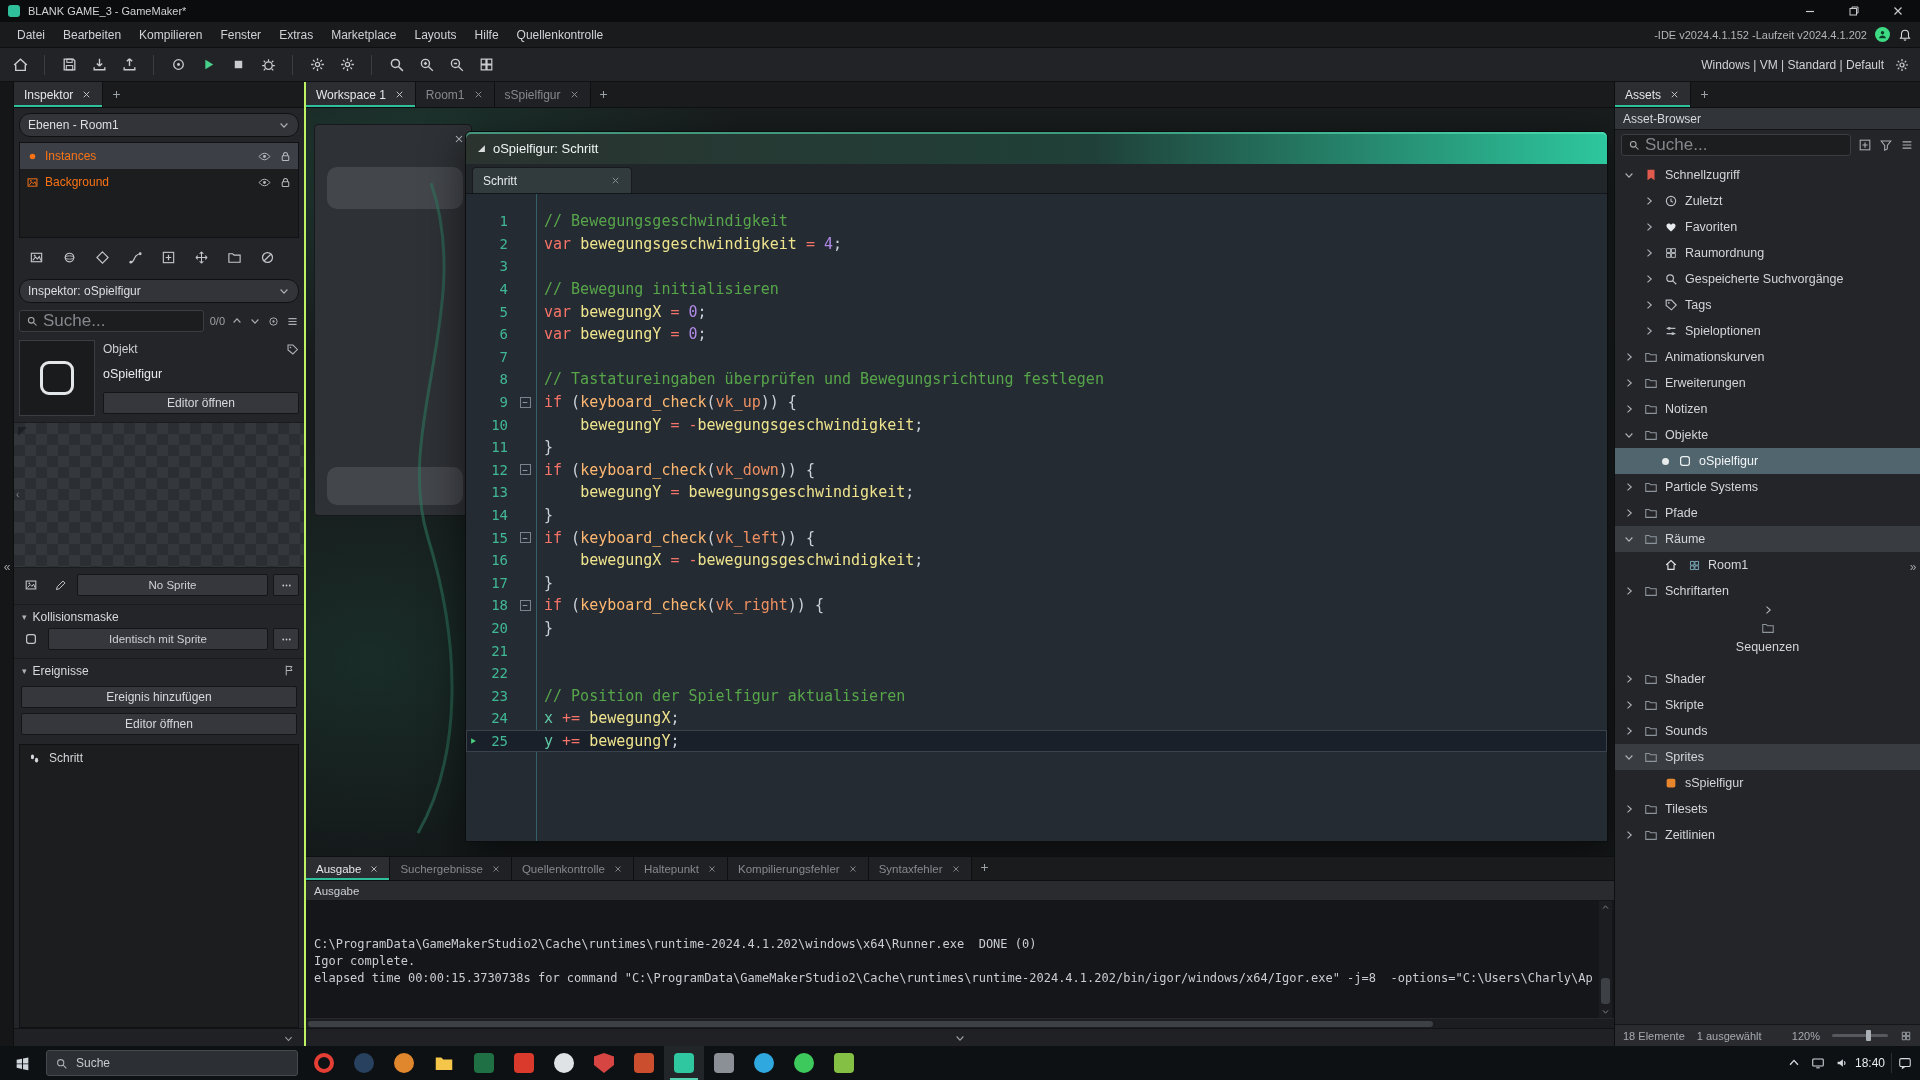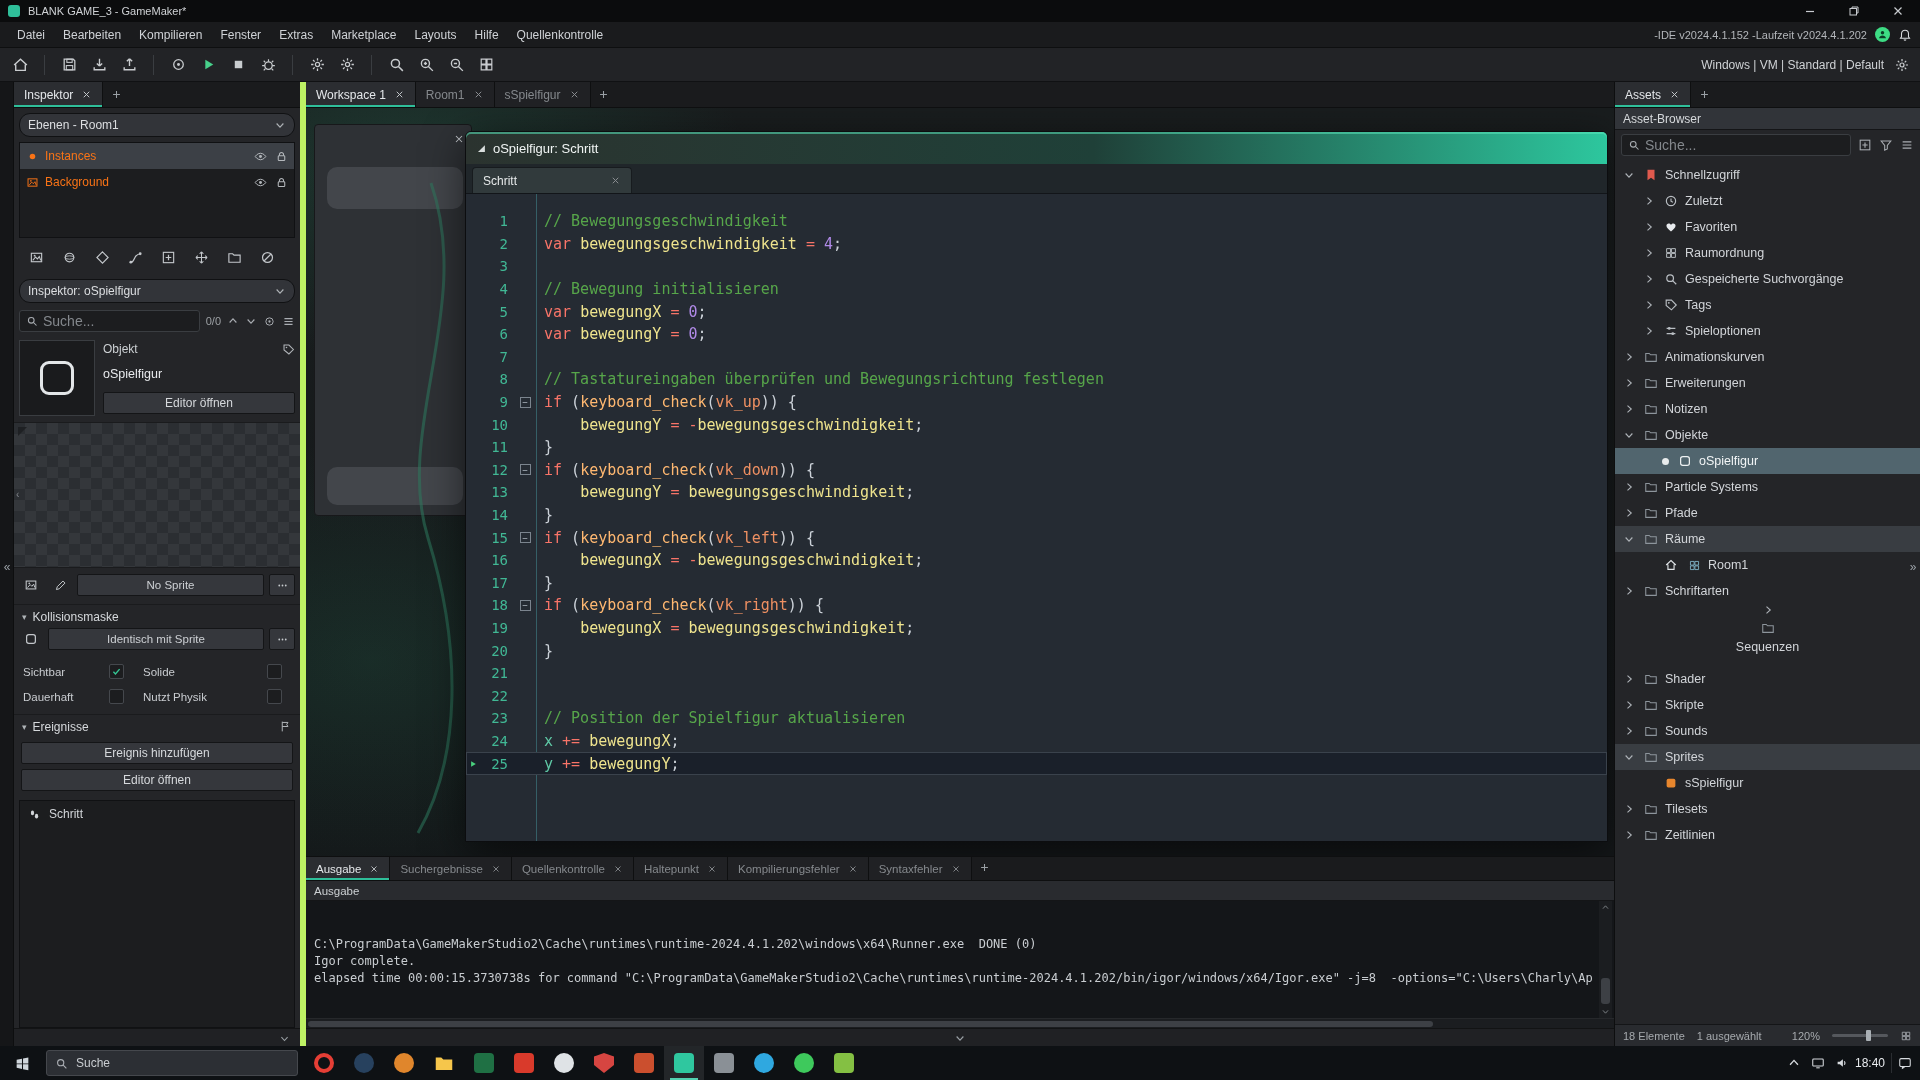--- a/index.html
+++ b/index.html
@@ -50,37 +50,37 @@
             border-bottom:1px solid #0e0f10; }
   .tab { height:25px; display:flex; align-items:center; gap:8px; padding:0 10px;
          background:#202124; border-right:1px solid #0e0f10; color:#85898d; font-size:12px; }
   .tab.active { background:#2b2d31; color:#e4e7ea; box-shadow:inset 0 -2px 0 var(--accent); }
   .tab-x { color:#8b8f93; display:flex; }
   .tab.active .tab-x { color:#c6cacd; }
   .tab-plus { width:26px; height:25px; display:flex; align-items:center; justify-content:center; color:#9aa0a5; }
 
   
   #inspector { width:292px; background:#242528; display:flex; flex-direction:column;
-               border-right:6px solid #bef264; }
+               border-right:2px solid #bef264; }
   .insp-body { flex:1; display:flex; flex-direction:column; padding:5px 5px 0; min-height:0; }
   .dropdown { height:24px; background:#323439; border:1px solid #101113; border-radius:11px;
               display:flex; align-items:center; padding:0 8px; color:#dcdee1; margin-bottom:5px; flex:none; }
   .dropdown .dd-arrow { margin-left:auto; color:#aeb2b6; display:flex; }
   .layers-box { height:96px; background:#1c1d1f; border:1px solid #101113; margin-bottom:5px; flex:none; }
   .layer-row { height:26px; display:flex; align-items:center; gap:6px; padding:0 6px; color:#f97316; }
   .layer-row.sel { background:#3c4046; }
   .layer-row .lr-icons { margin-left:auto; display:flex; gap:8px; color:#b4b8bc; }
   .layer-tools { height:28px; display:flex; align-items:center; gap:2px; padding:0 2px;
                  margin-bottom:8px; flex:none; }
   .lt-btn { width:31px; height:26px; display:flex; align-items:center; justify-content:center; color:#c3c7cb; }
   .search-row { height:26px; display:flex; align-items:center; gap:6px; margin-bottom:6px; flex:none; }
   .search-box { flex:1; height:22px; background:#1c1d1f; border:1px solid #3a3d41; border-radius:3px;
                 display:flex; align-items:center; padding:0 6px; gap:5px; color:#8b8f94; min-width:0; }
   .search-box input { background:transparent; border:none; outline:none; color:#d4d7da;
-                      font-size:14px; width:100%; }
+                      font-size:17px; width:100%; }
   .search-box input::placeholder { color:#84888d; }
   .search-meta { color:#9ca0a4; font-size:11px; flex:none; }
   .srch-ic { color:#a9adb2; display:flex; flex:none; }
 
   .obj-card { display:flex; gap:8px; margin-bottom:6px; flex:none; }
   .obj-thumb { width:76px; height:76px; background:#1a1b1d; border:1px solid #3a3d41;
                display:flex; align-items:center; justify-content:center; }
   .obj-ghost { width:34px; height:34px; border:3px solid #e3e6e8; border-radius:9px; }
   .obj-right { flex:1; display:flex; flex-direction:column; justify-content:space-between; padding:2px 0; }
   .obj-row1 { display:flex; align-items:center; color:#ccd0d3; }
@@ -586,34 +586,20 @@
             </span>
           <div class="field">Identisch mit Sprite</div>
           <div class="dots-btn" id="mask-dots">
               <svg class="ic" width="13" height="13" viewBox="0 0 16 16" aria-hidden="true">
                 <circle cx="4" cy="8" r="1.1" fill="currentColor"></circle>
                 <circle cx="8" cy="8" r="1.1" fill="currentColor"></circle>
                 <circle cx="12" cy="8" r="1.1" fill="currentColor"></circle>
               </svg>
             </div>
         </div>
-        <div class="cb-grid" id="cb-grid">
-            <span class="cb-label">Sichtbar</span>
-            <span class="cb-box">
-              <svg class="ic" width="11" height="11" viewBox="0 0 16 16" aria-hidden="true">
-                <path d="M3.5 8.5l3 3 6-7" fill="none" stroke="currentColor" stroke-width="2"></path>
-              </svg>
-            </span>
-            <span class="cb-label">Solide</span>
-            <span class="cb-box"></span>
-            <span class="cb-label">Dauerhaft</span>
-            <span class="cb-box"></span>
-            <span class="cb-label">Nutzt Physik</span>
-            <span class="cb-box"></span>
-          </div>
         <div class="section-h">
           <span class="tri">▾</span>
           <span>Ereignisse</span>
           <span class="flag-ic" id="flag-ic">
               <svg class="ic" width="13" height="13" viewBox="0 0 16 16" aria-hidden="true">
                 <path d="M4 2v12M4 3h7l-1.5 2.5L11 8H4" fill="none" stroke="currentColor" stroke-width="1.2"></path>
               </svg>
             </span>
         </div>
         <div class="btn wide-btn" style="margin-top:4px;">Ereignis hinzufügen</div>
@@ -804,26 +790,20 @@
                   <span class="ln-fold"></span>
                   <span class="ln-text"><span class="tk-p">}</span></span>
                 </div>
                 <div class="code-line">
                   <span class="ln-marker"></span>
                   <span class="ln-num">18</span>
                   <span class="ln-fold">
                     <span class="fold-box">−</span>
                   </span>
                   <span class="ln-text"><span class="tk-k">if</span><span class="tk-p"> (</span><span class="tk-f">keyboard_check</span><span class="tk-p">(</span><span class="tk-x">vk_right</span><span class="tk-p">)) {</span></span>
-                </div>
-                <div class="code-line">
-                  <span class="ln-marker"></span>
-                  <span class="ln-num">19</span>
-                  <span class="ln-fold"></span>
-                  <span class="ln-text"><span class="tk-p">    </span><span class="tk-v">bewegungX</span><span class="tk-p"> </span><span class="tk-o">=</span><span class="tk-p"> </span><span class="tk-v">bewegungsgeschwindigkeit</span><span class="tk-p">;</span></span>
                 </div>
                 <div class="code-line">
                   <span class="ln-marker"></span>
                   <span class="ln-num">20</span>
                   <span class="ln-fold"></span>
                   <span class="ln-text"><span class="tk-p">}</span></span>
                 </div>
                 <div class="code-line">
                   <span class="ln-marker"></span>
                   <span class="ln-num">21</span>

